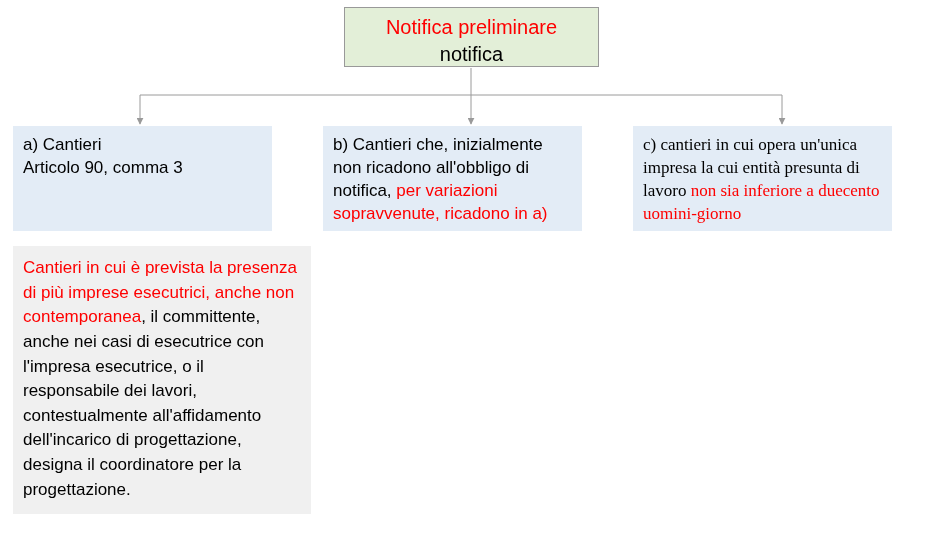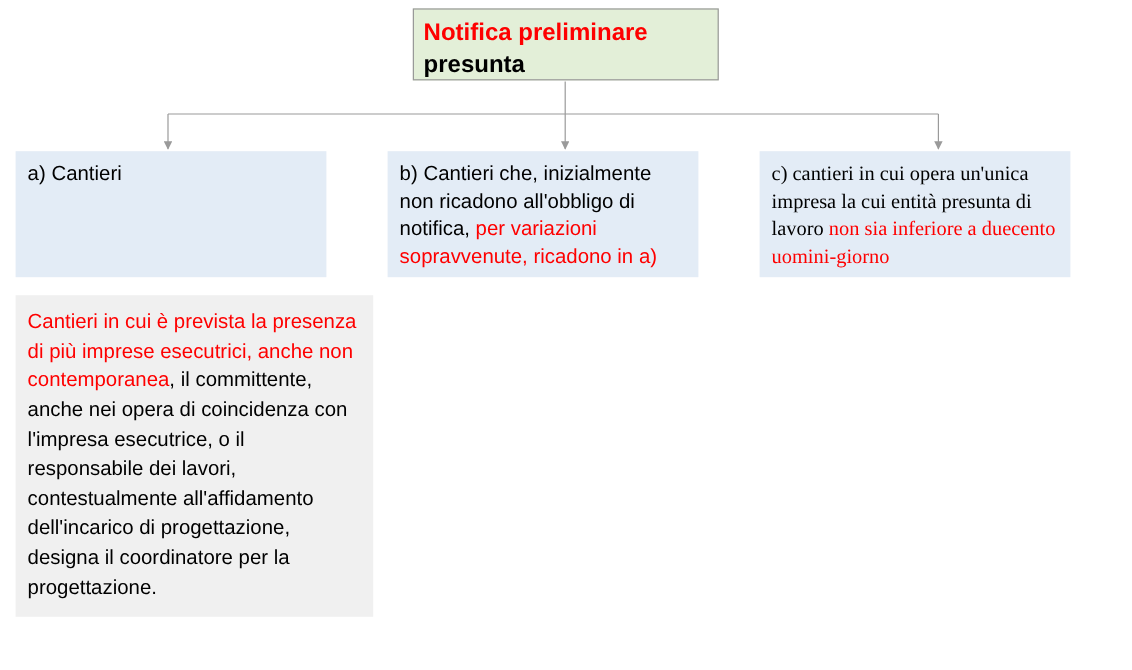--- a/index.html
+++ b/index.html
@@ -16,22 +16,22 @@
   }
   .root-box {
     position: absolute;
     left: 344px;
     top: 7px;
     width: 255px;
     height: 60px;
     background: #e3efd8;
     border: 1px solid #999999;
     padding: 6px 8px;
+    text-align: center;
     line-height: 1.35;
-    font-weight: bold;
   }
   .root-title { color: #fe0000; font-size: 20px; }
   .root-sub { color: #000000; font-size: 20px; }
   svg.connectors {
     position: absolute;
     left: 0; top: 0;
     width: 943px; height: 558px;
     pointer-events: none;
   }
   .child {
@@ -56,46 +56,47 @@
     padding: 10px 12px 12px 10px;
     line-height: 1.45;
     font-size: 17px;
   }
 </style>
 </head>
 <body>
 
 <div class="root-box">
   <span class="root-title">Notifica preliminare</span><br>
-  <span class="root-sub">presunta</span>
+  <span class="root-sub">notifica</span>
 </div>
 
 <svg class="connectors">
   <defs>
     <marker id="arrow" viewBox="0 0 10 10" refX="9" refY="5" markerWidth="7" markerHeight="7" orient="auto-start-reverse">
       <path d="M 0 0 L 10 5 L 0 10 z" fill="#9a9a9a"></path>
     </marker>
   </defs>
 
   <line x1="471" y1="68" x2="471" y2="95" stroke="#9a9a9a" stroke-width="1"></line>
 
   <line x1="140" y1="95" x2="782" y2="95" stroke="#9a9a9a" stroke-width="1"></line>
 
   <line x1="140" y1="95" x2="140" y2="124" stroke="#9a9a9a" stroke-width="1" marker-end="url(#arrow)"></line>
   <line x1="471" y1="95" x2="471" y2="124" stroke="#9a9a9a" stroke-width="1" marker-end="url(#arrow)"></line>
   <line x1="782" y1="95" x2="782" y2="124" stroke="#9a9a9a" stroke-width="1" marker-end="url(#arrow)"></line>
 </svg>
 
 <div class="child child-a">
   <span>a) Cantieri</span><br>
+  <span>Articolo 90, comma 3</span>
 </div>
 
 <div class="child child-b">
   <span>b) Cantieri che, inizialmente non ricadono all'obbligo di notifica, </span><span class="red">per variazioni sopravvenute, ricadono in a)</span>
 </div>
 
 <div class="child child-c">
   <span>c) cantieri in cui opera un'unica impresa la cui entità presunta di lavoro </span><span class="red">non sia inferiore a duecento uomini-giorno</span>
 </div>
 
 <div class="detail">
-  <span class="red">Cantieri in cui è prevista la presenza di più imprese esecutrici, anche non contemporanea</span><span>, il committente, anche nei opera di coincidenza con l'impresa esecutrice, o il responsabile dei lavori, contestualmente all'affidamento dell'incarico di progettazione, designa il coordinatore per la progettazione.</span>
+  <span class="red">Cantieri in cui è prevista la presenza di più imprese esecutrici, anche non contemporanea</span><span>, il committente, anche nei casi di esecutrice con l'impresa esecutrice, o il responsabile dei lavori, contestualmente all'affidamento dell'incarico di progettazione, designa il coordinatore per la progettazione.</span>
 </div>
 
 </body></html>

